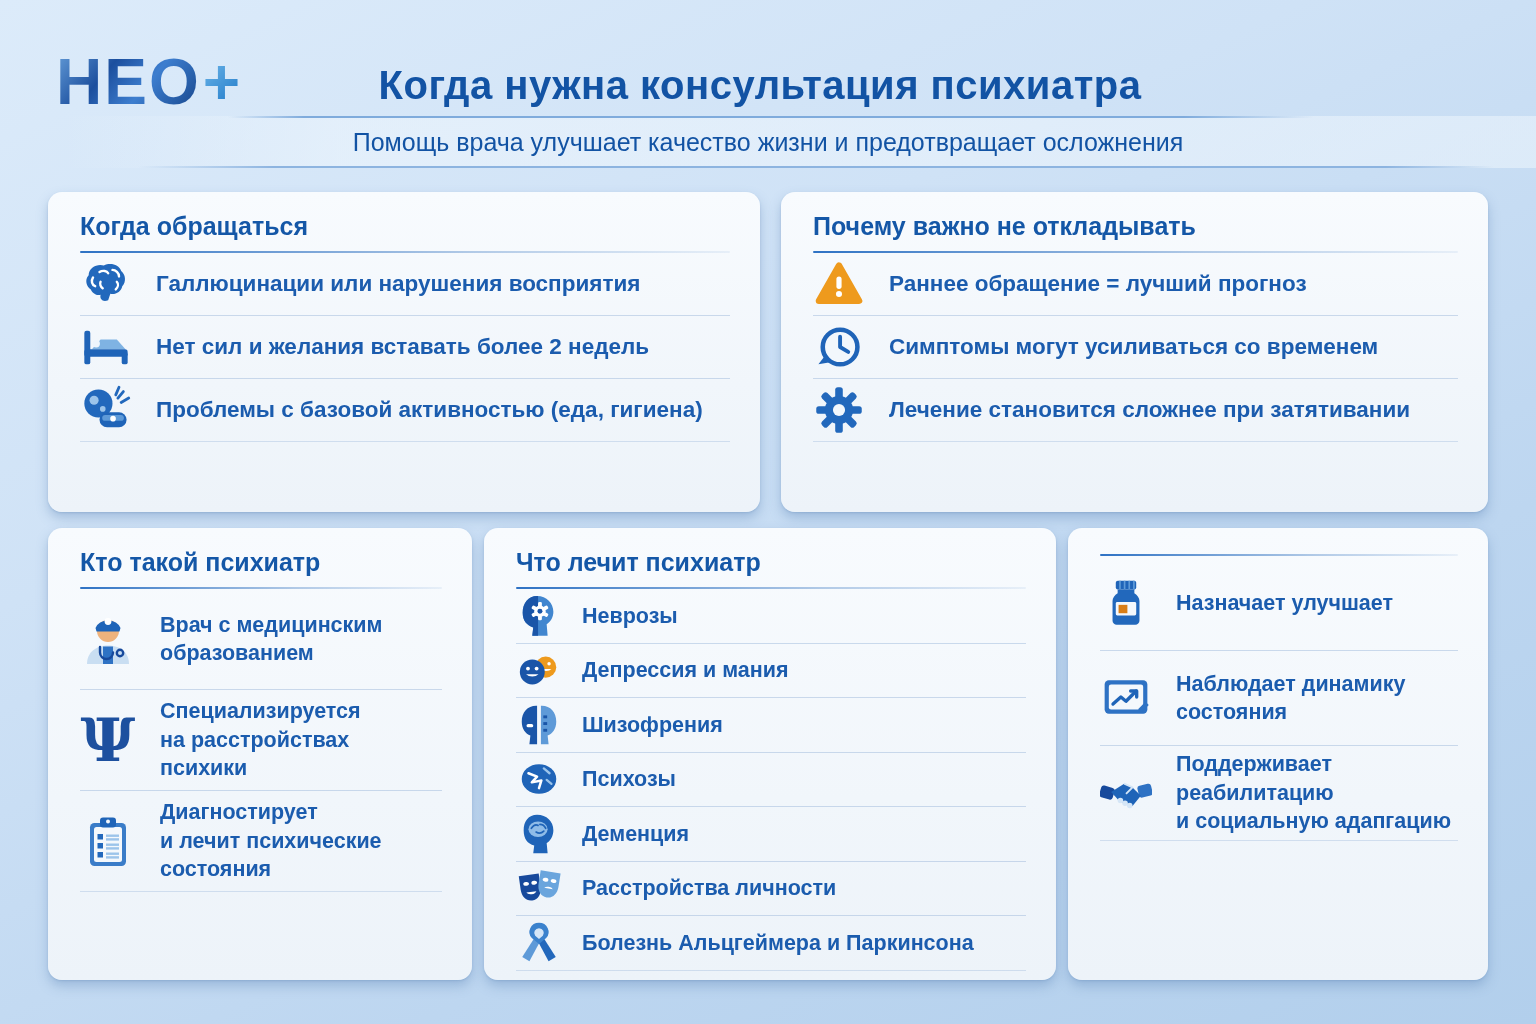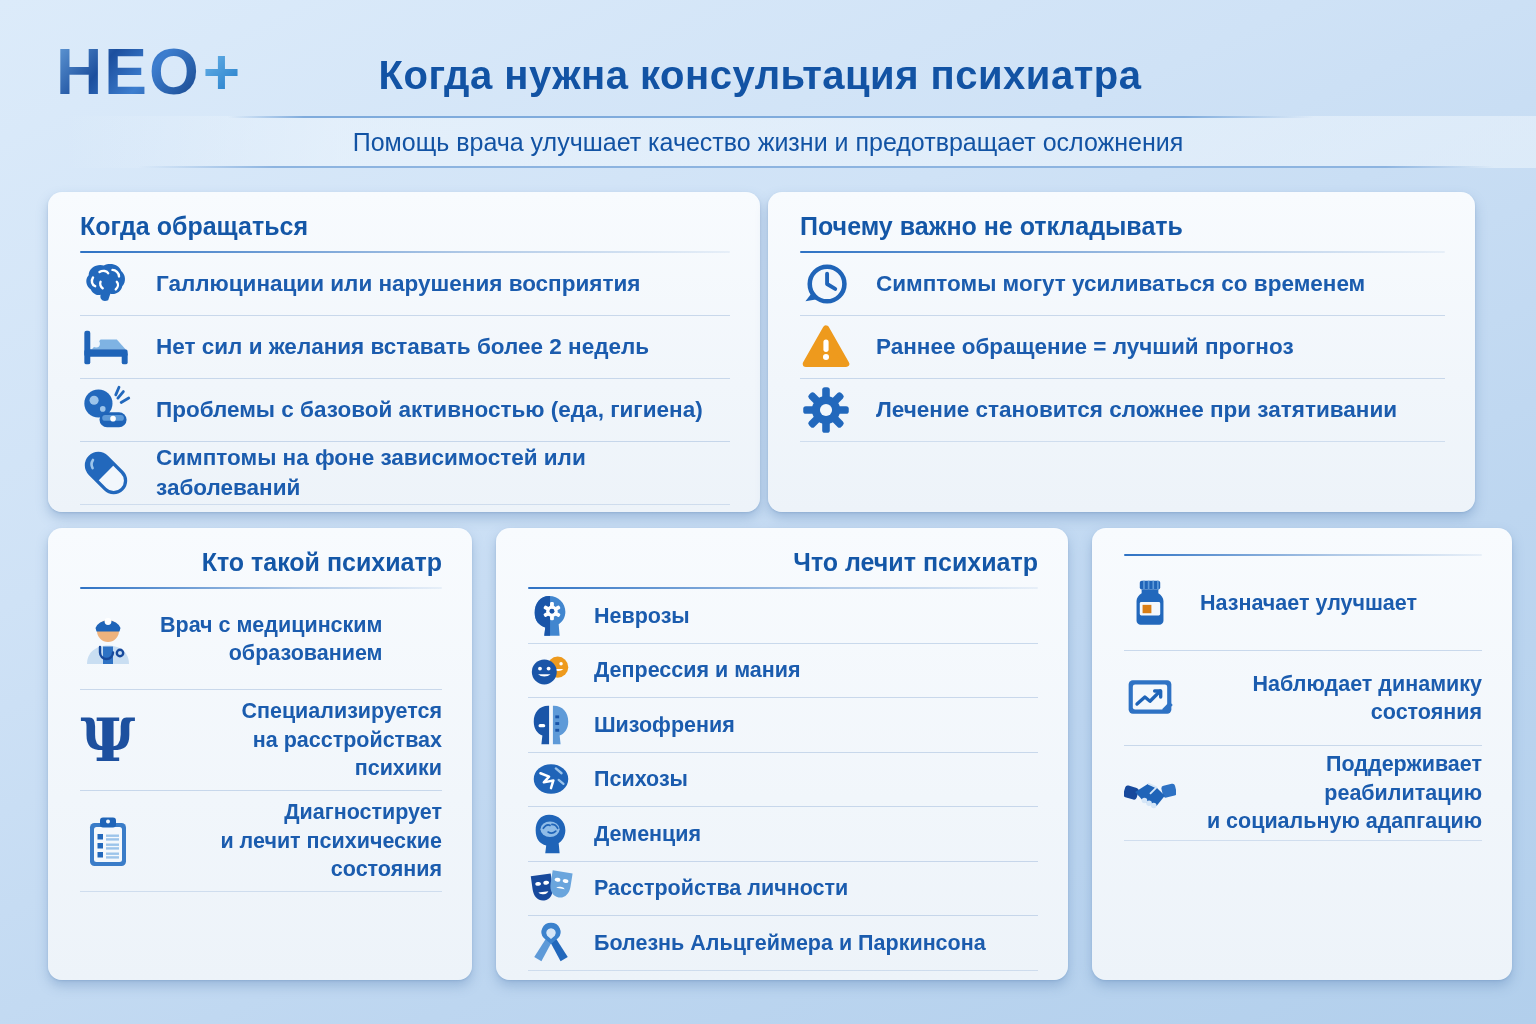--- a/index.html
+++ b/index.html
@@ -4,21 +4,21 @@
 <style>
   html,body{margin:0;padding:0;}
   body{
     width:1536px;height:1024px;overflow:hidden;
     font-family:"Liberation Sans",sans-serif;
     background:linear-gradient(155deg,#dcebfa 0%,#cfe2f6 35%,#bdd6f0 70%,#b2cfec 100%);
   }
   .page{position:relative;width:1536px;height:1024px;}
 
   
-  .header{display:flex;align-items:center;padding:26px 48px 0 56px;height:92px;}
+  .header{display:flex;align-items:center;padding:36px 48px 0 56px;height:92px;}
   .logo{font-weight:800;font-size:64px;line-height:1;letter-spacing:2px;white-space:nowrap;}
   .logo-neo{
     background:linear-gradient(130deg,#6aa3dd 0%,#1c4f9e 35%,#3d7ecf 60%,#123e82 100%);
     -webkit-background-clip:text;background-clip:text;color:transparent;
   }
   .logo-plus{
     background:linear-gradient(135deg,#7cc0ef 0%,#2f86cf 70%,#1c6ab4 100%);
     -webkit-background-clip:text;background-clip:text;color:transparent;margin-left:2px;
   }
   .page-title{
@@ -37,22 +37,22 @@
     background:linear-gradient(to right,rgba(110,156,210,0),#7fabdc 7%,#7fabdc 88%,rgba(110,156,210,0));
   }
   .subtitle-band::after{
     content:"";position:absolute;bottom:0;left:138px;right:42px;height:2px;
     background:linear-gradient(to right,rgba(110,156,210,0),#8db4e0 10%,#8db4e0 92%,rgba(110,156,210,0));
   }
   .subtitle{font-size:25px;font-weight:400;color:#1253a4;margin:0;}
 
   
   .cards{position:absolute;left:48px;top:192px;width:1440px;}
-  .row1{display:grid;grid-template-columns:712px 707px;column-gap:8px;margin-bottom:16px;}
-  .row2{display:grid;grid-template-columns:424px 572px 420px;column-gap:24px;text-align:right;}
+  .row1{display:grid;grid-template-columns:712px 707px;column-gap:21px;margin-bottom:16px;}
+  .row2{display:grid;grid-template-columns:424px 572px 420px;column-gap:12px;}
   .card{
     background:linear-gradient(180deg,#f8fbfe 0%,#f1f6fb 60%,#edf3f9 100%);
     border-radius:14px;
     box-shadow:0 6px 12px rgba(92,132,181,.38),0 1px 2px rgba(92,132,181,.25);
     padding:16px 30px 0 32px;box-sizing:border-box;
   }
   .row1 .card{height:320px;}
   .row2 .card{height:452px;}
   .card-title{margin:4px 0 0;font-size:25px;font-weight:800;color:#1457a7;}
   .rule{height:2px;margin:10px 0 0;border-radius:1px;
@@ -133,58 +133,46 @@
                 <circle cx="21" cy="23" r="2.6" fill="#9cc4ea"></circle>
                 <path d="M35 13l5-6M38 17l7-4M33 10l3-7" stroke="#2268bc" stroke-width="2.6" stroke-linecap="round"></path>
                 <rect x="18" y="26" width="25" height="14" rx="7" fill="#1f64b8"></rect>
                 <rect x="20.5" y="28.5" width="20" height="5.5" rx="2.7" fill="#5e9ad8"></rect>
                 <circle cx="30.5" cy="32" r="2.6" fill="#fff"></circle>
               </svg>
           </span>
           <span class="item-text">Проблемы с базовой активностью (еда, гигиена)</span>
         </div>
 
-        <div class="item">
-          <span class="icn icn-52">
-            <svg viewBox="0 0 48 48">
-                <g transform="rotate(-45 24 24)">
-                  <rect x="13" y="3" width="22" height="42" rx="11" fill="#f2f7fc" stroke="#2268bc" stroke-width="3"></rect>
-                  <path d="M13 24V14a11 11 0 0 1 22 0v10z" fill="#2268bc"></path>
-                  <path d="M18.5 12a7 7 0 0 1 5.5-5" stroke="#9cc4ea" stroke-width="2.4" fill="none" stroke-linecap="round"></path>
-                </g>
-              </svg>
-          </span>
-          <span class="item-text">Симптомы на фоне зависимостей или заболеваний</span>
-        </div>
       </section>
 
       <section class="card card-urgency">
         <h2 class="card-title">Почему важно не откладывать</h2>
         <div class="rule"></div>
 
         <div class="item">
           <span class="icn icn-52">
             <svg viewBox="0 0 48 48">
+                <path d="M24 7L42.5 39.5H5.5Z" fill="#ee9a1d" stroke="#ee9a1d" stroke-width="6" stroke-linejoin="round"></path>
+                <rect x="21.6" y="17" width="4.8" height="11.5" rx="2.4" fill="#fff"></rect>
+                <circle cx="24" cy="33.2" r="2.8" fill="#fff"></circle>
+              </svg>
+          </span>
+          <span class="item-text">Раннее обращение = лучший прогноз</span>
+        </div>
+
+        <div class="item">
+          <span class="icn icn-52">
+            <svg viewBox="0 0 48 48">
                 <circle cx="25" cy="24" r="16" fill="#f2f7fc" stroke="#1f64b8" stroke-width="4.2"></circle>
                 <path d="M25 14.5V24l7.5 4.5" stroke="#1f64b8" stroke-width="3.6" fill="none" stroke-linecap="round" stroke-linejoin="round"></path>
                 <path d="M12 31l-7 9 11-2z" fill="#1f64b8"></path>
               </svg>
           </span>
           <span class="item-text">Симптомы могут усиливаться со временем</span>
-        </div>
-
-        <div class="item">
-          <span class="icn icn-52">
-            <svg viewBox="0 0 48 48">
-                <path d="M24 7L42.5 39.5H5.5Z" fill="#ee9a1d" stroke="#ee9a1d" stroke-width="6" stroke-linejoin="round"></path>
-                <rect x="21.6" y="17" width="4.8" height="11.5" rx="2.4" fill="#fff"></rect>
-                <circle cx="24" cy="33.2" r="2.8" fill="#fff"></circle>
-              </svg>
-          </span>
-          <span class="item-text">Раннее обращение = лучший прогноз</span>
         </div>
 
         <div class="item">
           <span class="icn icn-52">
             <svg viewBox="0 0 48 48">
                 <g fill="#2268bc">
                   <rect x="20.5" y="3" width="7" height="11" rx="2.4"></rect>
                   <rect x="20.5" y="3" width="7" height="11" rx="2.4" transform="rotate(45 24 24)"></rect>
                   <rect x="20.5" y="3" width="7" height="11" rx="2.4" transform="rotate(90 24 24)"></rect>
                   <rect x="20.5" y="3" width="7" height="11" rx="2.4" transform="rotate(135 24 24)"></rect>

